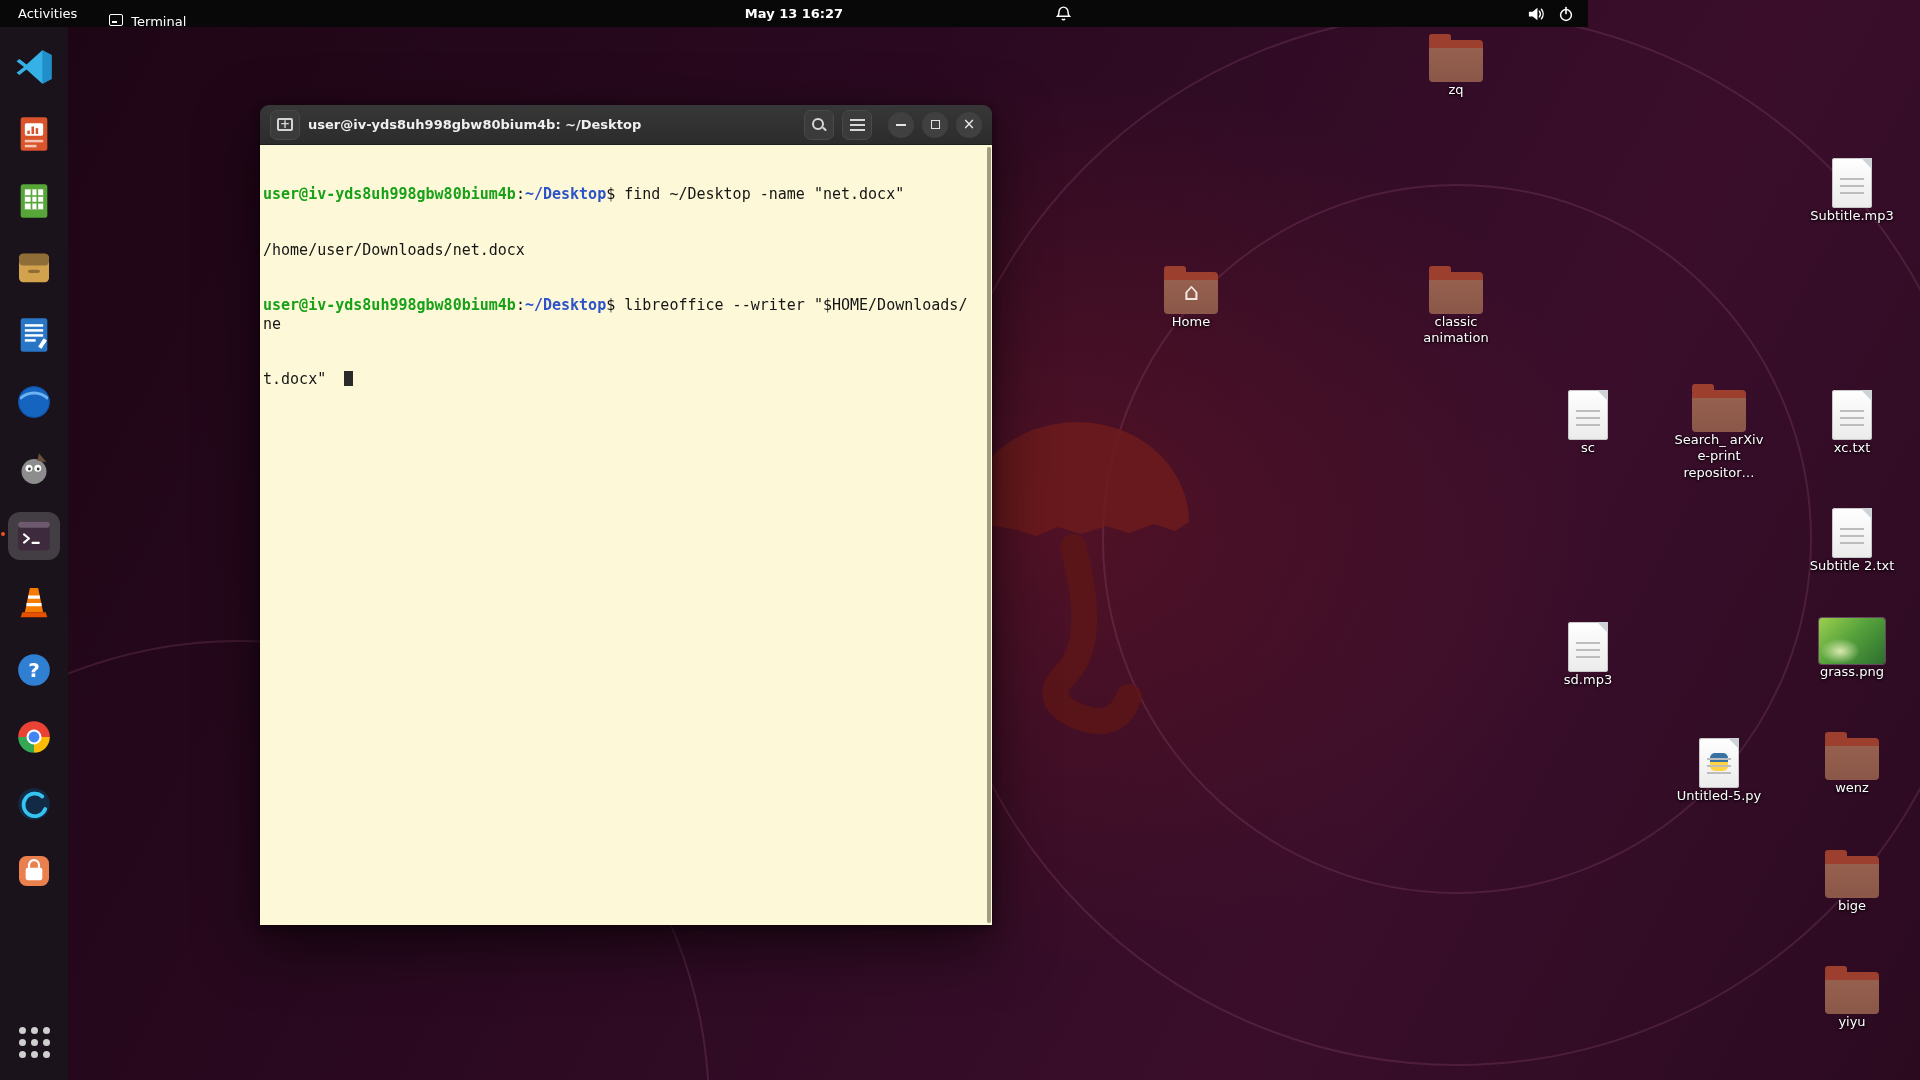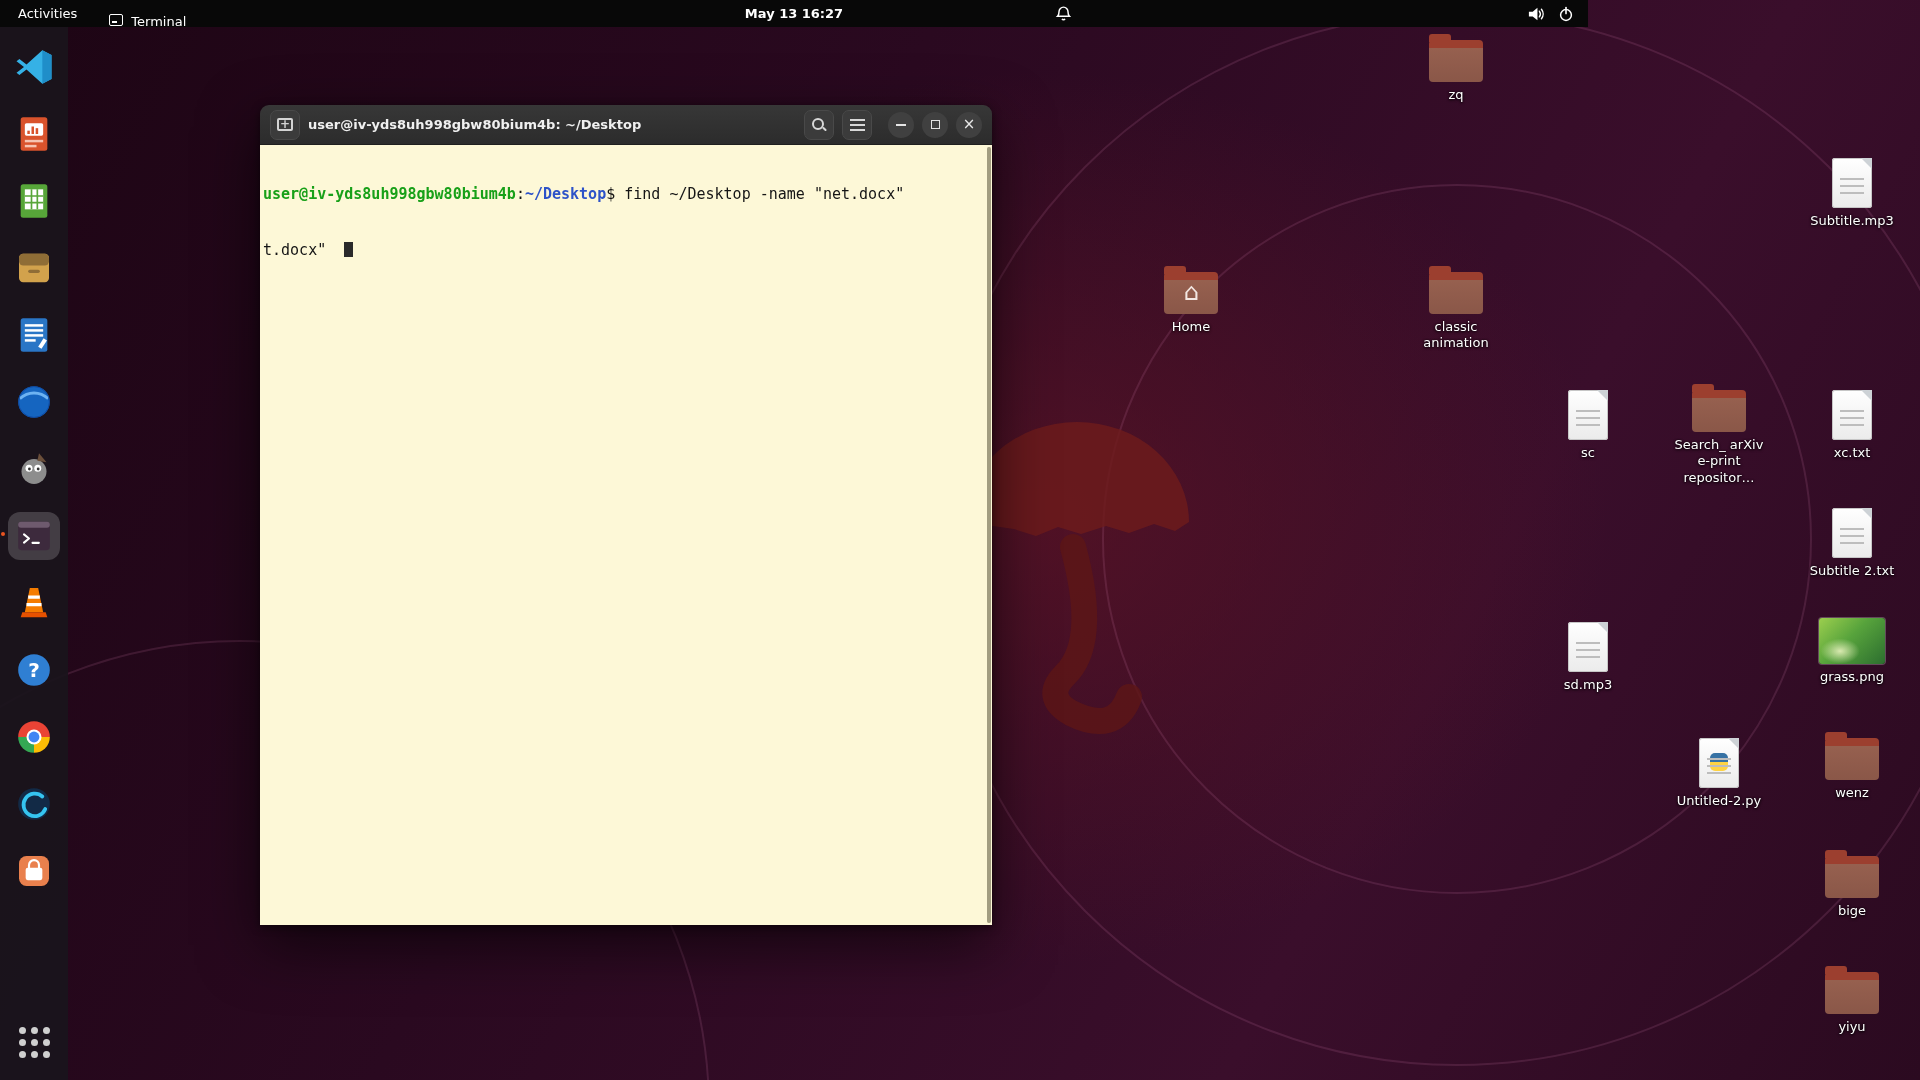--- a/index.html
+++ b/index.html
@@ -68,21 +68,21 @@
   .tline{min-height:18.5px}
   .u{color:#18a018;font-weight:bold}
   .p{color:#2d53c8;font-weight:bold}
   .cursor{display:inline-block;width:9px;height:15px;background:#2a2a2a;vertical-align:-2px}
   .term-scroll{position:absolute;top:2px;right:1px;width:4px;height:776px;background:#dcd8ba;border-radius:2px}
   .term-scroll::before{content:"";position:absolute;top:0;left:0;width:4px;height:100%;
     background:#a29d80;border-radius:2px}
 
   
   .dicon{position:absolute;width:104px;text-align:center;z-index:10}
-  .dlabel{margin-top:5px;font-size:13px;color:#fff;line-height:1.25;
+  .dlabel{font-size:13px;color:#fff;line-height:1.25;
     text-shadow:0 1px 3px rgba(0,0,0,.95),0 0 2px rgba(0,0,0,.8)}
   .ico{margin:0 auto;position:relative}
   .folder{width:54px;height:42px;border-radius:4px;
     background:linear-gradient(180deg,#9c3f2f 0%,#9c3f2f 20%,#96604f 20%,#8a5748 100%)}
   .folder::before{content:"";position:absolute;top:-6px;left:0;width:22px;height:8px;
     background:#9c3f2f;border-radius:3px 3px 0 0}
   .house{position:absolute;left:0;right:0;top:8px;font-size:24px;color:#f3e7e2;line-height:1}
   .file{width:40px;height:50px;background:linear-gradient(#ffffff,#ebebeb);border-radius:3px;
     box-shadow:inset 0 0 0 1px #c6c6c6}
   .file::before{content:"";position:absolute;top:0;right:0;border-style:solid;
@@ -270,20 +270,22 @@
       </div>
       <div class="wc">
         <span class="g-max"></span>
       </div>
       <div class="wc">
         <span class="g-close">×</span>
       </div>
     </div>
     <div class="term-body">
       <div class="tline"><span class="u">user@iv-yds8uh998gbw80bium4b</span><span>:</span><span class="p">~/Desktop</span><span>$ </span><span>find ~/Desktop -name "net.docx"</span></div>
+      <div class="tline"><span>/home/user/Downloads/net.docx</span></div>
+      <div class="tline"><span class="u">user@iv-yds8uh998gbw80bium4b</span><span>:</span><span class="p">~/Desktop</span><span>$ </span><span>libreoffice --writer "$HOME/Downloads/ne</span></div>
       <div class="tline"><span>t.docx"  </span><span class="cursor"></span></div>
       <div class="term-scroll"></div>
     </div>
   </div>
 
   <div class="dicon" style="left:1404px;top:40px">
     <div class="ico folder"></div>
     <div class="dlabel">zq</div>
   </div>
   <div class="dicon" style="left:1800px;top:158px">
@@ -321,21 +323,21 @@
     <div class="dlabel">sd.mp3</div>
   </div>
   <div class="dicon" style="left:1800px;top:618px">
     <div class="ico imgthumb"></div>
     <div class="dlabel">grass.png</div>
   </div>
   <div class="dicon" style="left:1667px;top:738px">
     <div class="ico file">
         <span class="pyglyph"></span>
       </div>
-    <div class="dlabel">Untitled-2.py</div>
+    <div class="dlabel">Untitled-5.py</div>
   </div>
   <div class="dicon" style="left:1800px;top:738px">
     <div class="ico folder"></div>
     <div class="dlabel">wenz</div>
   </div>
   <div class="dicon" style="left:1800px;top:856px">
     <div class="ico folder"></div>
     <div class="dlabel">bige</div>
   </div>
   <div class="dicon" style="left:1800px;top:972px">

